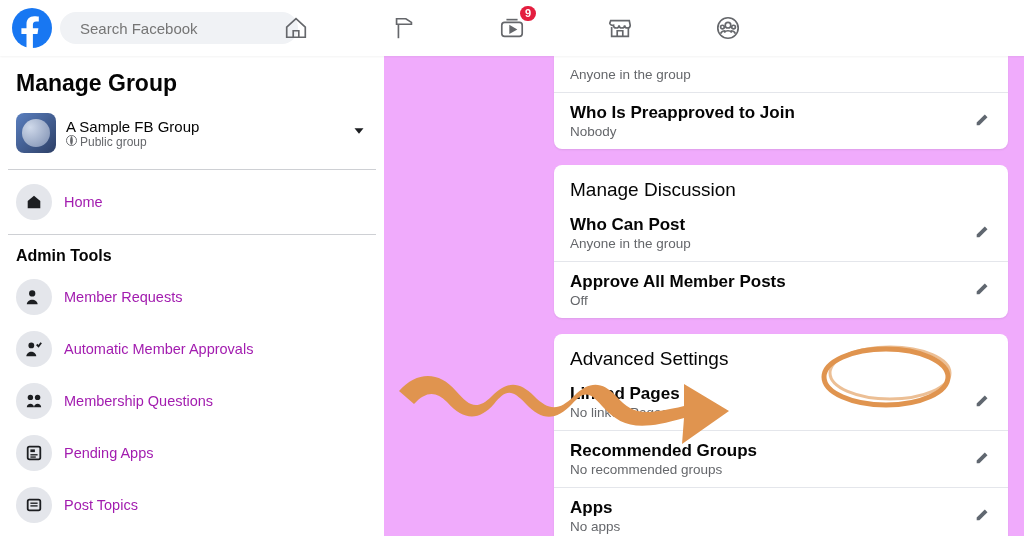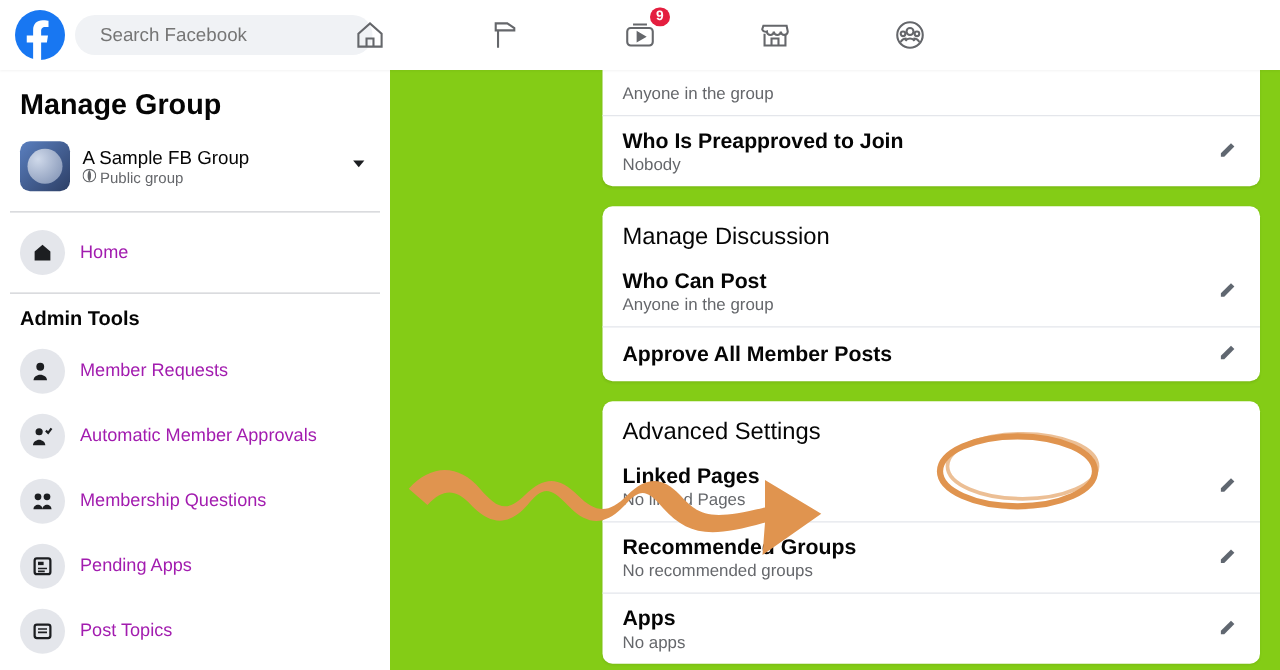--- a/index.html
+++ b/index.html
@@ -9,39 +9,39 @@
     .logo svg { width: 40px; height: 40px; display: block; }
     .searchwrap { background: #f0f2f5; border-radius: 50px; height: 32px; display: flex; align-items: center; padding: 0 10px 0 12px; margin-left: 8px; width: 238px; }
     .searchwrap input { border: 0; background: transparent; outline: 0; font-size: 15px; color: #606770; width: 100%; margin-left: 8px; }
     .navcenter { position: absolute; left: 0; right: 0; display: flex; justify-content: center; gap: 68px; align-items: center; pointer-events: none; }
     .navcenter > * { pointer-events: auto; }
     .navicon { position: relative; color: #65676b; display: flex; align-items: center; justify-content: center; width: 40px; height: 40px; cursor: pointer; }
     .navicon svg { width: 26px; height: 26px; }
     .badge { position: absolute; top: -2px; right: -4px; background: #e41e3f; color: #fff; border-radius: 10px; font-size: 11px; font-weight: 600; padding: 1px 5px; line-height: 1.2; }
 
     .shell { display: flex; height: calc(100% - 56px); }
-    .sidebar { width: 312px; background: #fff; padding: 10px 8px 0 8px; overflow: hidden; }
+    .sidebar { width: 384px; background: #fff; padding: 10px 8px 0 8px; overflow: hidden; }
     .managetitle { font-size: 23px; font-weight: 700; margin: 4px 8px 12px; color: #050505; }
     .grouprow { display: flex; align-items: center; padding: 4px 8px 10px; position: relative; }
     .groupimg { width: 40px; height: 40px; border-radius: 8px; background: linear-gradient(135deg,#5a7fbf,#2d3f66); flex-shrink: 0; position: relative; overflow: hidden; }
     .groupimg::before { content:""; position:absolute; inset:6px; border-radius:50%; background: radial-gradient(circle at 30% 30%, #cfd9ea, #7b8db0); }
     .grouptxt { margin-left: 10px; }
     .groupname { font-size: 15px; font-weight: 400; color: #050505; }
     .groupsub { font-size: 12px; color: #65676b; display: flex; align-items: center; gap: 3px; }
     .groupsub svg { width: 11px; height: 11px; }
     .caret { margin-left: auto; color: #1c1e21; }
     .caret svg { width: 18px; height: 18px; }
     .sidedivider { height: 1px; background: #ced0d4; margin: 6px 0 6px; }
     .siderow { display: flex; align-items: center; padding: 8px 8px; border-radius: 8px; cursor: pointer; }
     .sideicon { width: 36px; height: 36px; border-radius: 50%; background: #e4e6eb; display:flex; align-items:center; justify-content:center; color:#1c1e21; flex-shrink:0; }
     .sideicon svg { width: 18px; height: 18px; }
     .sidelabel { margin-left: 12px; font-size: 14.5px; color: #a21caf; font-weight: 500; }
     .sectiontitle { font-size: 16px; font-weight: 600; color: #050505; margin: 12px 8px 6px; }
 
-    .main { flex: 1; background: #84cc16; padding: 0 16px 16px 170px; overflow: hidden; position: relative; }
+    .main { flex: 1; background: #f0abfc; padding: 0 16px 16px 170px; overflow: hidden; position: relative; }
     .card { background: #fff; border-radius: 8px; box-shadow: 0 1px 2px rgba(0,0,0,.08); margin-bottom: 16px; padding: 0; }
     .cardfirst { margin-top: 0; border-top-left-radius: 0; border-top-right-radius: 0; }
     .row { display: flex; align-items: center; padding: 10px 16px; border-bottom: 1px solid #e4e6eb; }
     .row:last-child { border-bottom: 0; }
     .rowtxt { flex: 1; }
     .rowtitle { font-size: 17px; font-weight: 600; color: #050505; }
     .rowsub { font-size: 13.5px; color: #65676b; margin-top: 1px; }
     .sectitle { font-size: 19px; font-weight: 400; color: #050505; padding: 14px 16px 4px; }
     .pencil { color: #606770; cursor: pointer; }
     .pencil svg { width: 18px; height: 18px; }
@@ -233,20 +233,21 @@
           <div class="rowtitle">Who Can Post</div>
           <div class="rowsub">Anyone in the group</div>
         </div>
         <span class="pencil"><svg viewBox="0 0 20 20" fill="currentColor">
               <path d="M3 14l9-9 3 3-9 9H3v-3z"></path>
             </svg></span>
       </div>
       <div class="row">
         <div class="rowtxt">
           <div class="rowtitle">Approve All Member Posts</div>
+          <div class="rowsub">Off</div>
         </div>
         <span class="pencil"><svg viewBox="0 0 20 20" fill="currentColor">
               <path d="M3 14l9-9 3 3-9 9H3v-3z"></path>
             </svg></span>
       </div>
     </div>
 
     <div class="card">
       <div class="sectitle">Advanced Settings</div>
       <div class="row">

